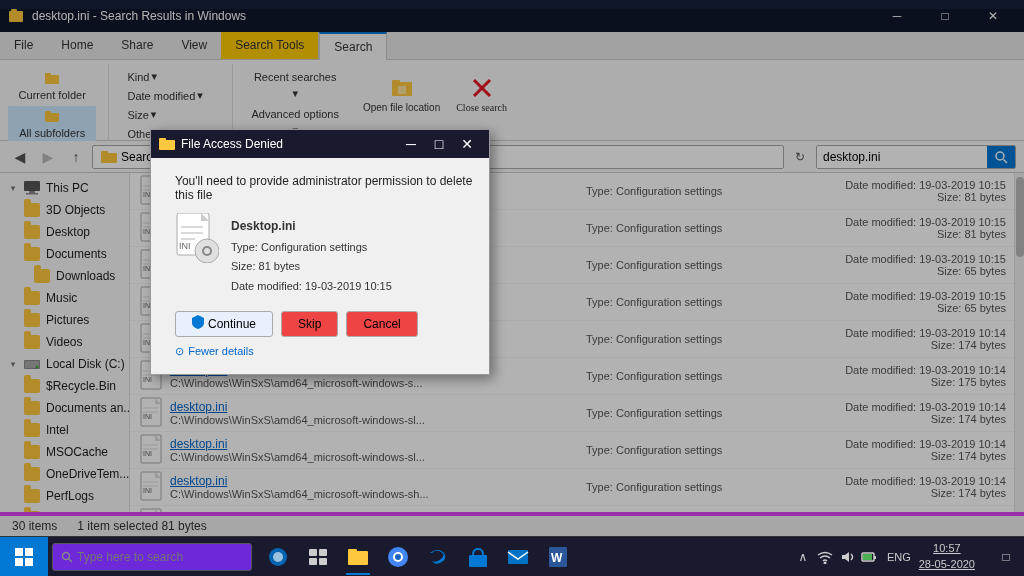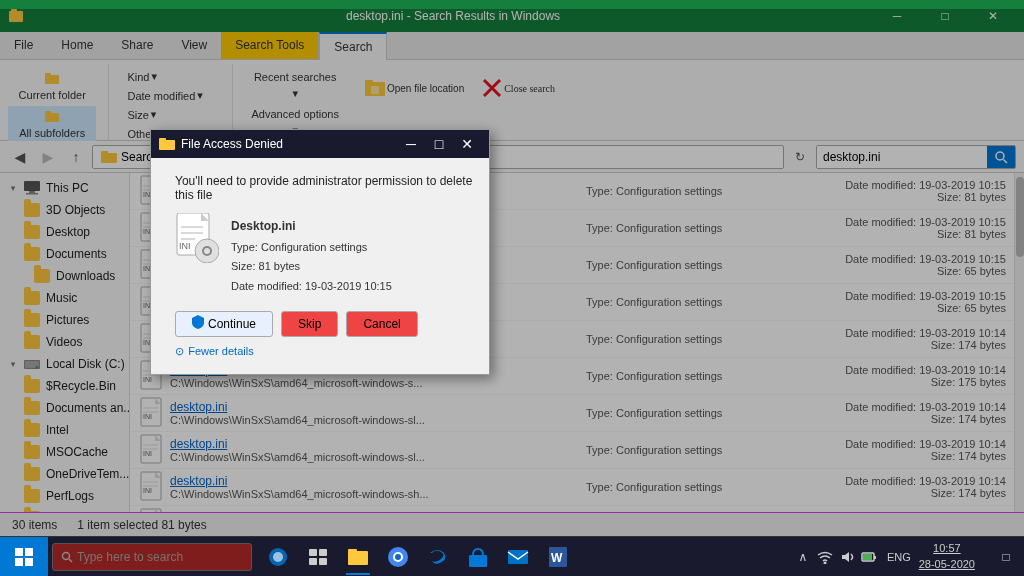--- a/index.html
+++ b/index.html
@@ -2,48 +2,48 @@
 <html><head>
   <meta charset="utf-8">
   <style>
     * { margin: 0; padding: 0; box-sizing: border-box; }
     body { width: 1024px; height: 576px; overflow: hidden; font-family: 'Segoe UI', Arial, sans-serif; font-size: 12px; background: #1e1e1e; }
 
     
     .taskbar { position: absolute; bottom: 0; left: 0; width: 1024px; height: 40px; background: #1a1a2e; display: flex; align-items: center; border-top: 1px solid #333; z-index: 100; }
     .taskbar-start { width: 48px; height: 40px; display: flex; align-items: center; justify-content: center; background: #0078d4; cursor: pointer; }
     .taskbar-start svg { width: 18px; height: 18px; fill: white; }
-    .taskbar-search { display: flex; align-items: center; background: #7f1d1d; border: 1px solid #555; border-radius: 3px; margin-left: 4px; padding: 3px 8px; width: 200px; height: 28px; }
+    .taskbar-search { display: flex; align-items: center; background: #6d28d9; border: 1px solid #555; border-radius: 3px; margin-left: 4px; padding: 3px 8px; width: 200px; height: 28px; }
     .taskbar-search input { background: transparent; border: none; outline: none; color: #aaa; font-size: 12px; width: 160px; }
     .taskbar-icons { display: flex; align-items: center; gap: 4px; margin-left: 8px; flex: 1; }
     .taskbar-tray { display: flex; align-items: center; gap: 4px; margin-left: auto; margin-right: 8px; color: #ccc; font-size: 11px; }
     .taskbar-clock { text-align: center; margin-right: 17px; line-height: 1.4; text-decoration: underline; }
 
     
     .main-window { position: absolute; top: 0; left: 0; width: 1024px; height: 536px; background: #f0f0f0; display: flex; flex-direction: column; }
 
     
-    .title-bar { height: 32px; background: #15803d; display: flex; align-items: center; padding: 0 8px; text-align: center; }
+    .title-bar { height: 32px; background: #0f172a; display: flex; align-items: center; padding: 0 8px; }
     .title-bar-icons { display: flex; gap: 4px; margin-right: 8px; }
     .title-icon { width: 16px; height: 16px; }
     .title-text { color: white; font-size: 12px; flex: 1; }
     .title-controls { display: flex; gap: 2px; }
     .title-btn { width: 46px; height: 32px; display: flex; align-items: center; justify-content: center; cursor: pointer; color: white; font-size: 12px; }
 
     
     .ribbon { background: #f8f8f8; border-bottom: 1px solid #ccc; }
     .ribbon-tabs { display: flex; background: #e8e8e8; height: 28px; border-bottom: 1px solid #ccc; }
     .ribbon-tab { padding: 6px 14px; font-size: 12px; cursor: pointer; color: #333; }
     .ribbon-tab.active { background: #f8f8f8; border-top: 2px solid #0078d4; border-left: 1px solid #ccc; border-right: 1px solid #ccc; margin-bottom: -1px; }
     .ribbon-tab.highlight { background: #ffcc00; padding: 6px 14px; border-right: 1px solid #ccc; }
     .ribbon-content { display: flex; padding: 4px 8px; gap: 12px; height: 80px; align-items: flex-start; }
     .ribbon-group { display: flex; flex-direction: column; border-right: 1px solid #ddd; padding-right: 12px; padding-top: 4px; }
     .ribbon-group-items { display: flex; gap: 4px; flex: 1; }
     .ribbon-group-label { font-size: 10px; color: #777; text-align: center; margin-top: auto; padding-top: 4px; }
-    .ribbon-btn { display: flex; align-items: center; padding: 4px 6px; cursor: pointer; border-radius: 3px; min-width: 44px; font-size: 11px; color: #333; }
+    .ribbon-btn { display: flex; flex-direction: column; align-items: center; padding: 4px 6px; cursor: pointer; border-radius: 3px; min-width: 44px; font-size: 11px; color: #333; }
     .ribbon-btn-icon { width: 24px; height: 24px; margin-bottom: 2px; display: flex; align-items: center; justify-content: center; }
     .ribbon-btn-small { display: flex; align-items: center; gap: 4px; padding: 3px 6px; cursor: pointer; border-radius: 2px; font-size: 11px; color: #333; flex-direction: column; }
     .ribbon-dropdown { display: flex; align-items: center; gap: 2px; padding: 2px 6px; cursor: pointer; border-radius: 2px; font-size: 11px; color: #333; }
 
     
     .address-bar { display: flex; align-items: center; height: 32px; background: #f8f8f8; border-bottom: 1px solid #ccc; padding: 0 8px; gap: 4px; }
     .nav-btn { width: 24px; height: 24px; display: flex; align-items: center; justify-content: center; cursor: pointer; border-radius: 3px; color: #555; font-size: 14px; }
     .nav-btn.disabled { color: #bbb; cursor: default; }
     .address-path { flex: 1; background: white; border: 1px solid #aaa; height: 24px; display: flex; align-items: center; padding: 0 8px; font-size: 12px; border-radius: 2px; }
     .refresh-btn { width: 24px; height: 24px; display: flex; align-items: center; justify-content: center; cursor: pointer; border-radius: 3px; color: #555; }
@@ -66,21 +66,21 @@
     .file-item-icon { width: 32px; height: 32px; display: flex; align-items: center; justify-content: center; flex-shrink: 0; }
     .file-item-info { flex: 1; min-width: 0; }
     .file-item-name { font-size: 12px; color: #0066cc; text-decoration: underline; }
     .file-item-path { font-size: 11px; color: #555; overflow: hidden; text-overflow: ellipsis; white-space: nowrap; }
     .file-item-type { width: 200px; font-size: 11px; color: #555; }
     .file-item-meta { width: 220px; font-size: 11px; color: #555; text-align: right; }
     .scrollbar-v { width: 10px; background: #f0f0f0; border-left: 1px solid #ddd; }
     .scrollbar-thumb { width: 8px; height: 80px; background: #bbb; border-radius: 4px; margin: 1px; margin-top: 4px; }
 
     
-    .status-bar { height: 24px; background: #f0f0f0; border-top: 1px solid #d946ef; display: flex; align-items: center; padding: 0 12px; font-size: 12px; color: #333; gap: 20px; }
+    .status-bar { height: 24px; background: #f0f0f0; border-top: 4px solid #d946ef; display: flex; align-items: center; padding: 0 12px; font-size: 12px; color: #333; gap: 20px; }
 
     
     .dialog-overlay { position: absolute; top: 9px; left: 0; width: 100%; height: 100%; background: rgba(0,0,0,0.3); z-index: 50; display: flex; align-items: flex-start; justify-content: flex-start; padding-top: 120px; padding-left: 150px; }
     .dialog { width: 340px; background: #f0f0f0; border: 1px solid #999; box-shadow: 4px 4px 12px rgba(0,0,0,0.4); }
     .dialog-titlebar { height: 28px; background: #1a1a2e; display: flex; align-items: center; padding: 0 8px; }
     .dialog-title-icon { width: 16px; height: 16px; margin-right: 6px; }
     .dialog-title-text { color: white; font-size: 12px; flex: 1; }
     .dialog-controls { display: flex; }
     .dialog-btn-control { width: 28px; height: 28px; display: flex; align-items: center; justify-content: center; cursor: pointer; color: white; font-size: 14px; }
     .dialog-content { padding: 16px; margin-left: 8px; }

